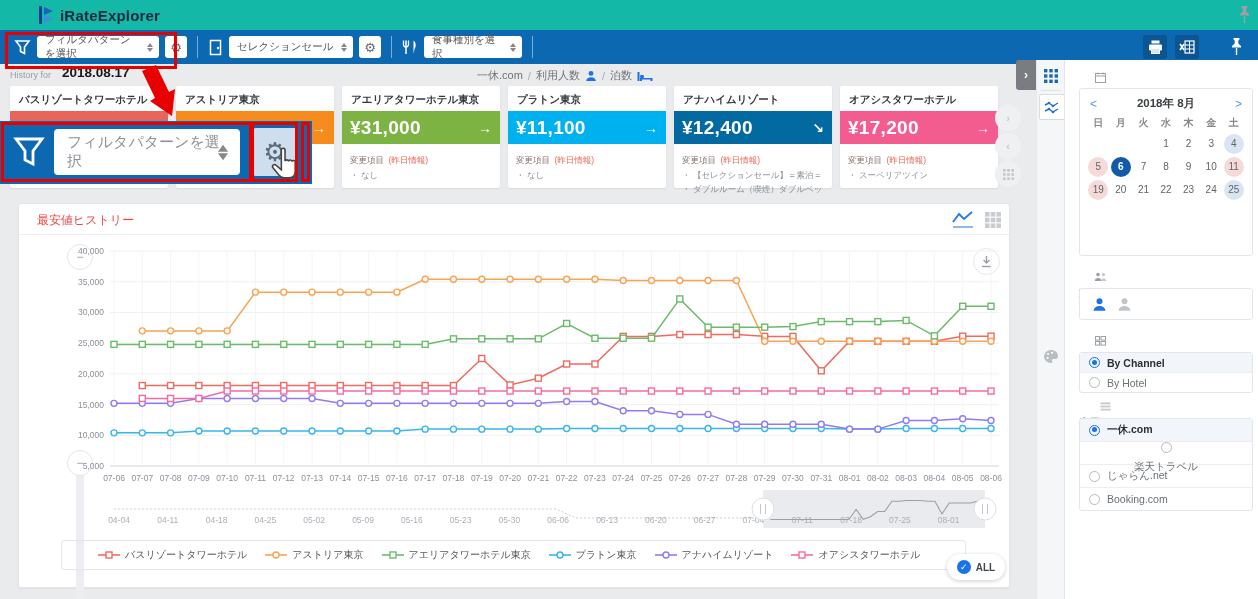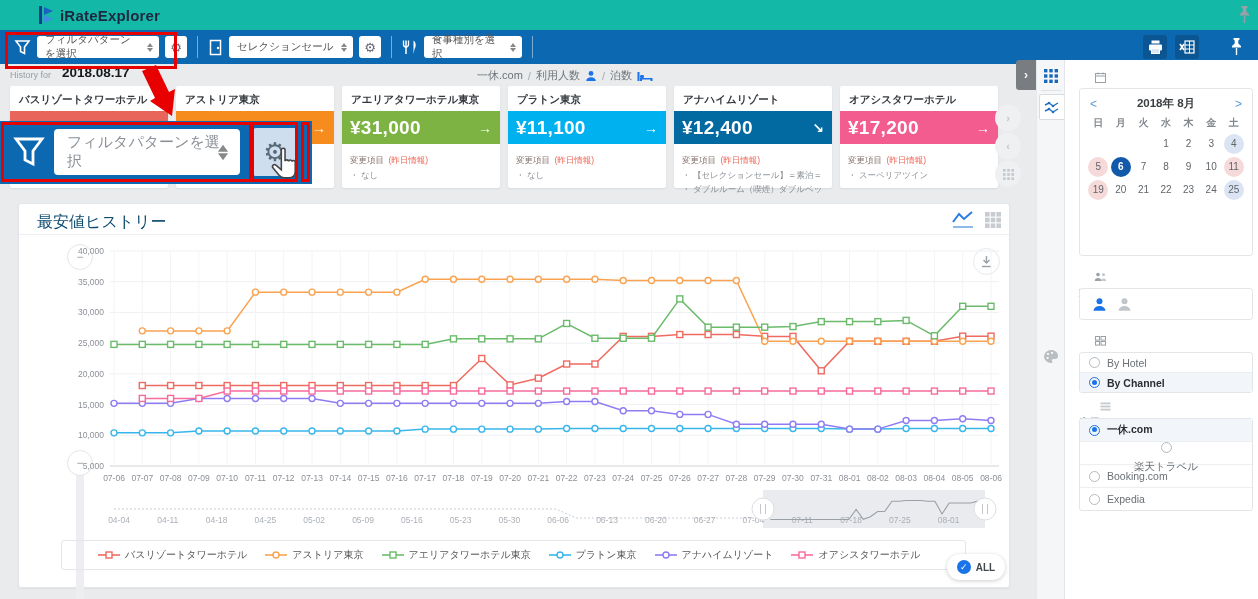--- a/index.html
+++ b/index.html
@@ -38,21 +38,21 @@
   .change{padding:5px 8px 0 8px;}
   .chg-label{font-size:8.5px;color:#85726c;}
   .chg-note{font-size:8.5px;color:#ee6a58;}
   .bullet{font-size:8.5px;color:#8a9097;margin-top:3px;line-height:1.25;white-space:nowrap;overflow:hidden;}
   
   .circ{position:absolute;width:26px;height:26px;border-radius:50%;background:#eef0f2;color:#c3c8cc;
      display:flex;align-items:center;justify-content:center;font-size:11px;font-weight:bold;}
   
   .panel{position:absolute;left:18px;top:203px;width:990px;height:383px;background:#fff;
      border:1px solid #e3e5e8;border-radius:3px;box-shadow:0 1px 2px rgba(0,0,0,.05);}
-  .panel-title{position:absolute;left:18px;top:8px;font-size:16px;color:#0c4a6e;}
+  .panel-title{position:absolute;left:18px;top:8px;font-size:12px;color:#ef4444;}
   .panel-divider{position:absolute;left:0;top:30px;width:100%;height:1px;background:#eceef0;}
   .ax{font-size:8.5px;fill:#8b9096;}
   .nav{fill:#aab0b6;}
   .legend{position:absolute;left:42px;top:336px;width:905px;height:30px;border:1px solid #e4e6e9;border-radius:3px;
      display:flex;align-items:center;gap:18px;padding-left:36px;box-sizing:border-box;}
   .lg-item{display:flex;align-items:center;gap:5px;font-size:10px;color:#555;}
   .all-btn{position:absolute;left:928px;top:350px;width:58px;height:26px;background:#fff;border-radius:13px;
      box-shadow:0 1px 4px rgba(0,0,0,.2);display:flex;align-items:center;justify-content:center;gap:5px;
      font-size:10px;font-weight:bold;color:#44494e;}
   .chk{width:14px;height:14px;border-radius:50%;background:#1a73e8;color:#fff;font-size:9px;
@@ -827,54 +827,54 @@
     <div class="sb-header" style="top:276px">
       <svg width="11" height="10" viewBox="0 0 11 10">
         <rect x="0.5" y="0.5" width="4" height="3.6" fill="none" stroke="#9aa0a6"></rect>
           <rect x="6" y="0.5" width="4.5" height="3.6" fill="none" stroke="#9aa0a6"></rect>
         <rect x="0.5" y="5.5" width="4" height="3.6" fill="none" stroke="#9aa0a6"></rect>
           <rect x="6" y="5.5" width="4.5" height="3.6" fill="none" stroke="#9aa0a6"></rect>
       </svg>
       <span>表示形式</span>
     </div>
     <div class="sb-box" id="format-options" style="top:292px">
+        <div class="opt sel" style="height: 19px;">
+          <span class="radio on"></span>
+          <span>By Channel</span>
+        </div>
         <div class="opt" style="height: 19px;">
           <span class="radio"></span>
           <span>By Hotel</span>
-        </div>
-        <div class="opt sel" style="height: 19px;">
-          <span class="radio on"></span>
-          <span>By Channel</span>
         </div>
       </div>
 
     <div class="sb-header" style="top:342px">
       <svg width="11" height="9" viewBox="0 0 11 9">
         <rect x="0.5" y="0.5" width="10" height="1.8" fill="#c5cace"></rect>
           <rect x="0.5" y="3.6" width="10" height="1.8" fill="#c5cace"></rect>
           <rect x="0.5" y="6.7" width="10" height="1.8" fill="#c5cace"></rect>
       </svg>
       <span>表示サイト</span>
     </div>
     <div class="sb-box" id="site-options" style="top:358px">
         <div class="opt sel" style="height: 22px;">
           <span class="radio on"></span>
           <span>一休.com</span>
         </div>
         <div class="opt" style="height: 22px; flex-direction: column;">
           <span class="radio"></span>
           <span>楽天トラベル</span>
         </div>
+        <div class="opt" style="height: 22px;">
+          <span class="radio"></span>
+          <span>じゃらん.net</span>
+        </div>
         <div class="opt" style="height: 22px; text-align: center;">
           <span class="radio"></span>
           <span>Booking.com</span>
-        </div>
-        <div class="opt" style="height: 22px;">
-          <span class="radio"></span>
-          <span>Expedia</span>
         </div>
       </div>
   </div>
 
   <div class="overlay">
     <svg style="position:absolute;left:12px;top:13px" width="34" height="36" viewBox="0 0 17 17">
       <path d="M2 2 H15 L10.5 8 V14.5 L6.5 12.5 V8 Z" fill="none" stroke="#fff" stroke-width="1.4"></path>
     </svg>
     <div class="ov-select">
       <span>フィルタパターンを選択</span>

